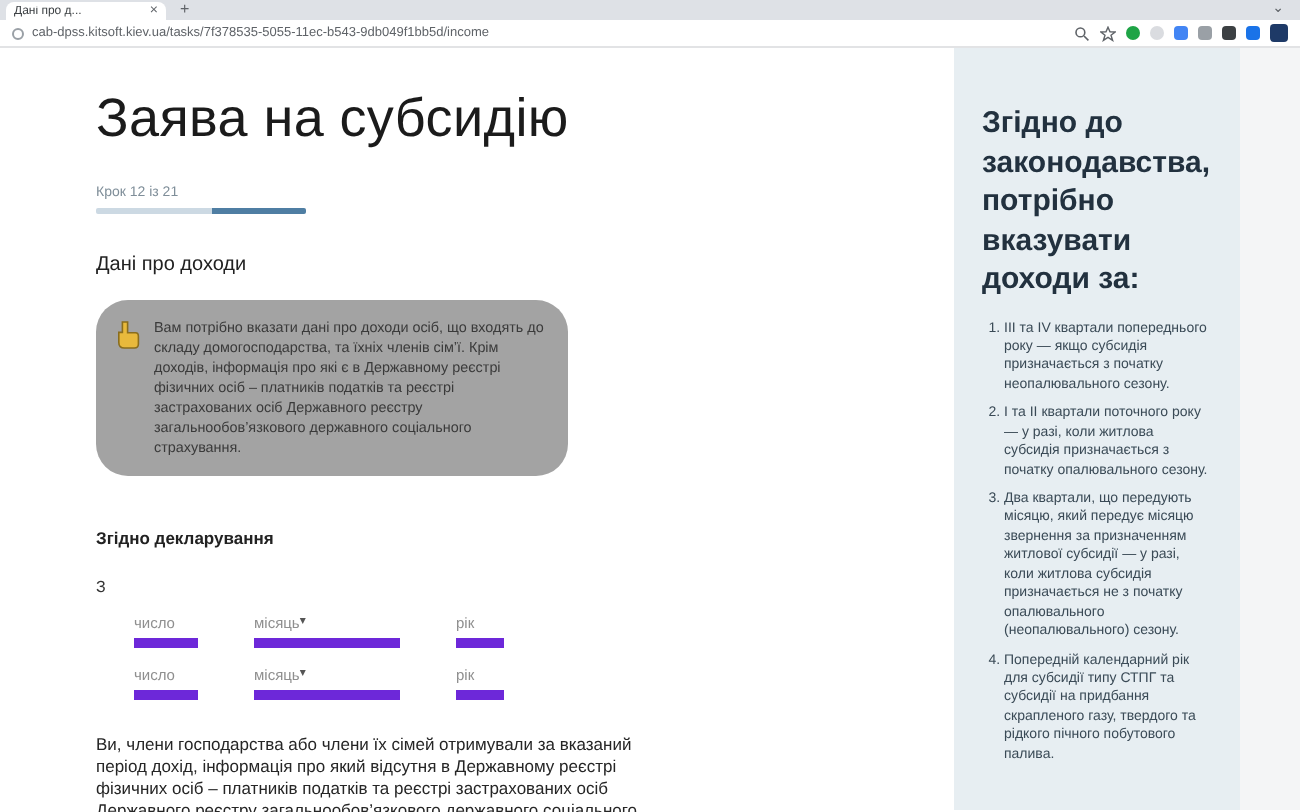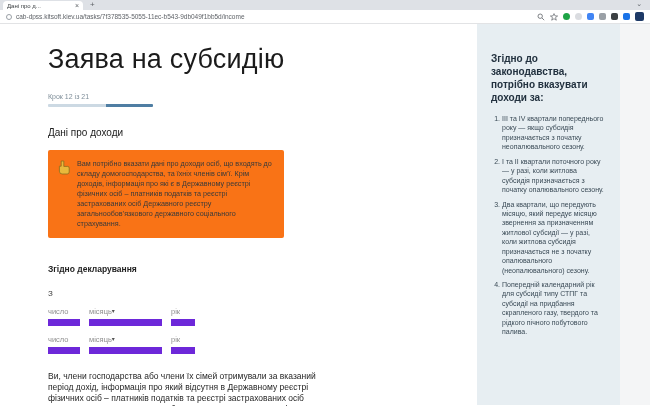--- a/index.html
+++ b/index.html
@@ -32,39 +32,39 @@
 
   
   .h1 { font-size:27px; font-weight:500; color:#1b1b1b; letter-spacing:.2px; }
   .step { margin-top:18px; font-size:7px; color:#7f8e99; }
   .progress { margin-top:4px; width:105px; height:3px; display:flex; border-radius:1px; overflow:hidden; }
   .progress .p-light { width:55%; background:#ccd9e3; }
   .progress .p-dark  { width:45%; background:#4f7ea3; }
 
   .h2 { margin-top:20px; font-size:10px; font-weight:500; color:#212121; }
 
-  .alert { margin-top:12px; width:236px; background:#f97316; border-radius:2px;
+  .alert { margin-top:12px; width:236px; background:#a3a3a3; border-radius:16px;
            padding:9px 10px 9px 9px; display:flex; gap:7px; }
   .alert-icon { flex:none; padding-top:1px; }
   .alert-text { font-size:7.2px; line-height:1.38; color:#3a3a3a; }
 
   .period-label { margin-top:26px; font-size:8.5px; font-weight:bold; color:#222; }
   .fromto { margin-top:15px; font-size:8px; color:#333; }
   .date-row { margin-top:9px; display:flex; gap:9px; align-items:flex-end; }
-  .field { border-bottom:7px solid #6d28d9; padding-bottom:3px; font-size:7.5px; color:#8f8f8f; }
+  .field { border-bottom:5px solid #6d28d9; padding-bottom:3px; font-size:7.5px; color:#8f8f8f;margin-left:19px; }
   .field.day { width:32px; }
   .field.month { width:73px; display:flex; justify-content:flex-start; align-items:center; }
   .field.year { width:24px; }
   .dd-arrow { font-size:6px; color:#555; line-height:1; }
 
   .question { margin-top:17px; width:288px; font-size:8.5px; font-weight:500;
               color:#262626; line-height:1.32; }
 
   
-  .sb-heading { font-size:10px; font-weight:bold; color:#22313f; line-height:1.3; }
+  .sb-heading { font-size:15px; font-weight:bold; color:#22313f; line-height:1.3; }
   .sb-list { margin-top:10px; padding-left:11px; }
   .sb-list li { font-size:7px; color:#3a4a56; line-height:1.35; margin-bottom:5px; }
 </style>
 </head>
 <body>
 
 <div class="tabstrip">
   <div class="tab">
     <span class="tab-title">Дані про д...</span>
     <span class="tab-close">×</span>

